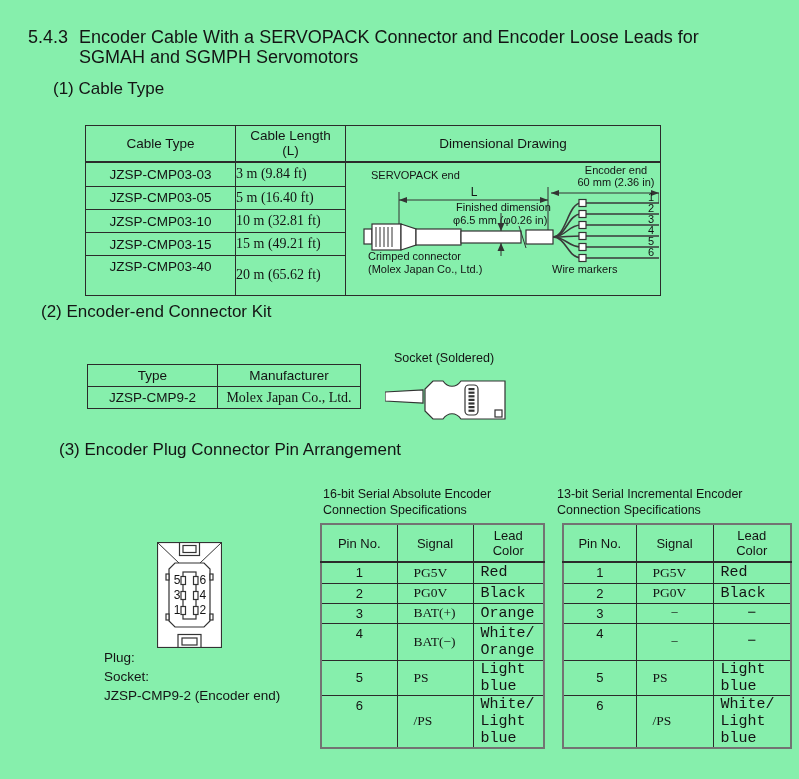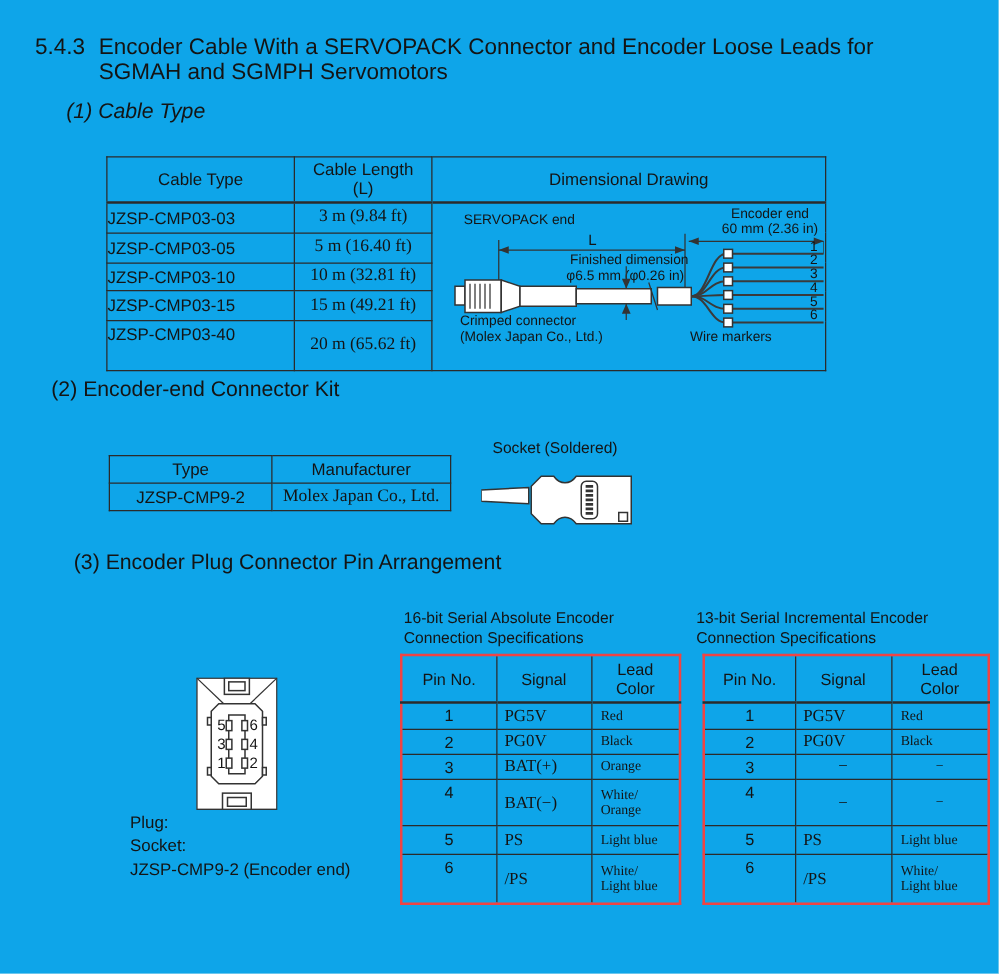--- a/index.html
+++ b/index.html
@@ -1,63 +1,63 @@
 <!DOCTYPE html>
 <html><head>
 <meta charset="utf-8">
 <style>
   html,body { margin:0; padding:0; background:#f5f5f5; }
   .page {
-    position:relative; width:799px; height:779px; background:#0ea5e9;
+    position:relative; width:799px; height:779px; background:#86efac;
     font-family:"Liberation Sans", sans-serif; color:#141414; overflow:hidden;
   }
   
   .main-heading { position:absolute; left:28px; top:27px; display:flex; gap:11px; font-size:18px; line-height:20px; }
   .subheading { position:absolute; font-size:17px; }
-  #sh1 { left:53px; top:79px;font-style:italic; }
+  #sh1 { left:53px; top:79px; }
   #sh2 { left:41px; top:302px; }
   #sh3 { left:43px; top:440px;margin-left:16px; }
 
   
   table { border-collapse:collapse; position:absolute; table-layout:fixed; }
   td, th { border:1px solid #2b2b2b; padding:0; font-weight:normal; vertical-align:middle; }
   .serif { font-family:"Liberation Serif","DejaVu Serif",serif; }
 
   
   #cable-table { left:85px; top:125px; }
   #cable-table th { font-size:13.5px; text-align:center; white-space:pre-line; border-bottom-width:2px; }
-  .ct-type { text-align:left; font-size:13.5px; }
-  .ct-len  { text-align:center; font-size:14px; }
+  .ct-type { text-align:center; font-size:13.5px; }
+  .ct-len  { text-align:left; font-size:14px; }
   .drawing-cell { vertical-align:top; padding:0; }
   .h36{height:36px}.h24{height:24px}.h23{height:23px}.h22{height:22px}.h38{height:38px}
 
   
   #kit-table { left:87px; top:364px; }
   #kit-table th { font-size:13.5px; text-align:center; }
   #kit-table td { text-align:center; }
   .kit-type { font-size:13.5px; }
   .kit-mfr  { font-size:14px; }
 
   
   #socket-label { position:absolute; left:394px; top:351px; font-size:12.5px; }
   #socket-svg { position:absolute; left:385px; top:368px; }
 
   
   .pin-title { position:absolute; font-size:12.5px; line-height:16px; }
   #abs-title { left:323px; top:486px; }
   #inc-title { left:557px; top:486px; }
-  .pin-table { border:2px solid #ef4444; }
+  .pin-table { border:2px solid #737373; }
   .pin-table th { font-size:13px; text-align:center; white-space:pre-line; border-bottom-width:2px; }
   #abs-table { left:320px; top:523px; }
   #inc-table { left:562px; top:523px; }
   .h21{height:21px}.h20{height:20px}.h37{height:37px}.h40{height:40px}
   .pin-no { text-align:center; font-size:13px; }
   .v-top { vertical-align:top; padding-top:2px; }
-  .sig  { font-size:13.5px; padding-left:6px; }
-  .lead { font-size:11px; padding-left:7px; white-space:pre-line; }
+  .sig  { font-size:13.5px; padding-left:16px; }
+  .lead { font-size:15px; padding-left:7px; white-space:pre-line;font-family:Liberation Mono, monospace; }
   .dash-c { text-align:center; padding-left:0; }
 
   
   #plug-svg { position:absolute; left:157px; top:542px; }
   #plug-caption { position:absolute; left:104px; top:648px; font-size:13.5px; line-height:19px; }
 
   svg text { font-family:"Liberation Sans", sans-serif; fill:#141414; }
   .ln { stroke:#333; stroke-width:1; fill:none; }
   .shp { stroke:#333; stroke-width:1.2; fill:#ffffff; }
   .arr { fill:#333; stroke:none; }

